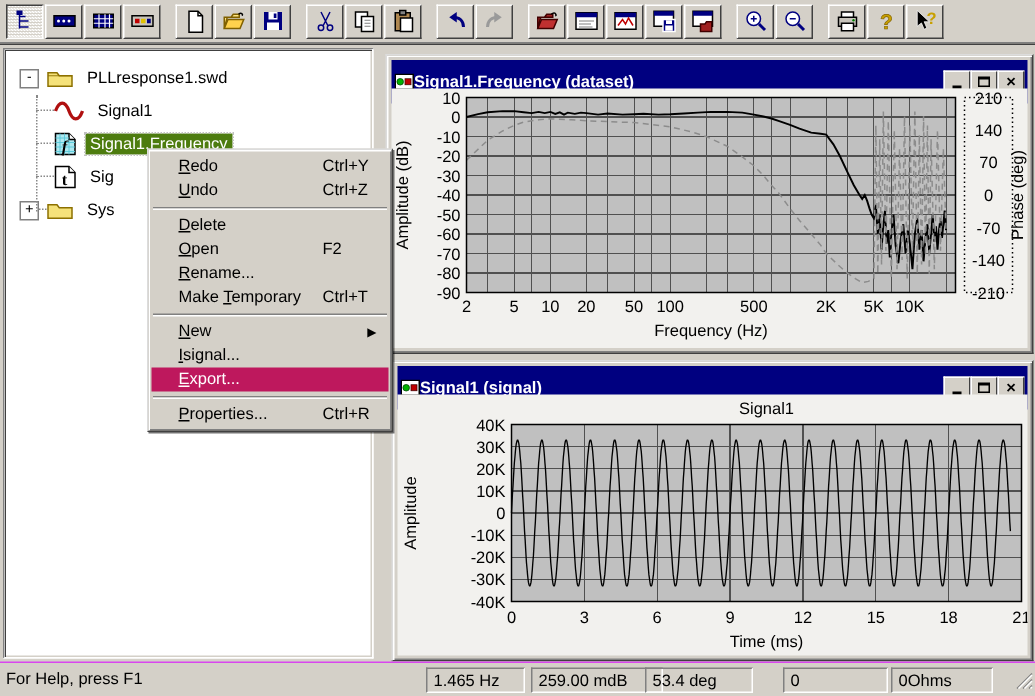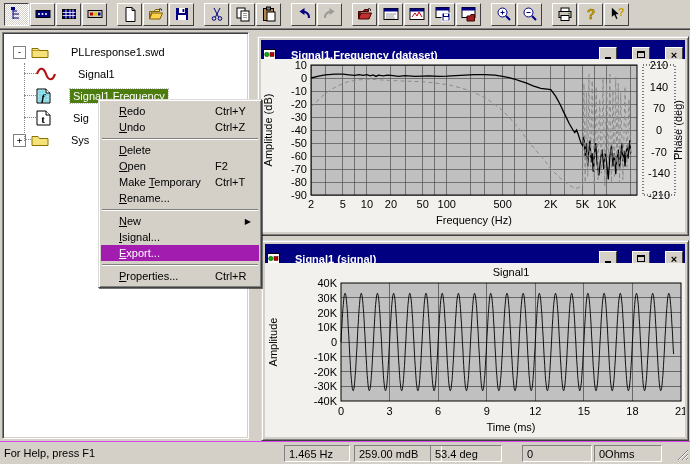--- a/index.html
+++ b/index.html
@@ -17,33 +17,33 @@
   .tb svg{display:block}
 
   
   .main{position:absolute;left:0;top:29px;width:690px;height:412px;background:#d4d0c8;border-top:1px solid #404040;box-sizing:border-box}
 
   
   .tree-panel{position:absolute;left:2px;top:2px;width:247px;height:407px;background:#fff;
     border:1px solid;border-color:#808080 #fff #fff #808080;
     box-shadow:inset 1px 1px 0 #404040, inset -1px -1px 0 #d4d0c8;box-sizing:border-box;padding-top:8px;overflow:hidden}
   .trow{height:22px;display:flex;align-items:center;white-space:nowrap}
-  .trow .lbl{padding:1px 3px;margin-left:19px}
+  .trow .lbl{padding:1px 3px;margin-left:6px}
   .trow .lbl.sel{background:#4d7c0f;color:#fff;outline:1px dotted #c0c0c0}
   .expand{width:11px;height:11px;border:1px solid #808080;background:#fff;display:inline-flex;align-items:center;
     justify-content:center;font-size:9px;line-height:9px;font-family:"DejaVu Sans Mono",monospace;flex:none}
   .hstub{display:inline-block;width:12px;height:1px;border-top:1px dotted #888;flex:none}
   .vline{position:absolute;left:21px;top:30px;height:78px;border-left:1px dotted #888}
   .ticon{flex:none;display:inline-flex;align-items:center;justify-content:center}
 
   
   .win{position:absolute;background:#d4d0c8;border:1px solid;border-color:#dcdcdc #404040 #404040 #dcdcdc;
     box-shadow:inset 1px 1px 0 #fff, inset -1px -1px 0 #808080;box-sizing:border-box}
   .titlebar{position:absolute;left:3px;right:3px;top:3px;height:29px;background:#000080;color:#fff;
-    display:flex;align-items:center;padding:0 2px;gap:15px;overflow:hidden}
+    display:flex;align-items:center;padding:0 2px;gap:0;overflow:hidden}
   .wtitle{font-weight:bold;flex:1;white-space:nowrap;overflow:hidden}
   .wbtn{width:16px;height:14px;background:#d4d0c8;border:1px solid;border-color:#fff #404040 #404040 #fff;
     display:inline-flex;align-items:center;justify-content:center;color:#000;flex:none;
     font-size:11px;font-weight:bold;line-height:12px}
   .glyph-min{width:6px;height:2px;background:#000;margin-top:7px}
   .glyph-max{width:8px;height:7px;border:1px solid #000;border-top:2px solid #000;box-sizing:border-box}
   .client{position:absolute;left:3px;right:3px;top:22px;bottom:3px;background:#f2f1ee;overflow:hidden}
   .win1{left:257px;top:6px;width:432px;height:200px}
   .win2{left:261px;top:210px;width:428px;height:201px}
   .chart{width:100%;height:100%}
@@ -52,21 +52,21 @@
   
   .menu{position:absolute;left:98px;top:69px;width:164px;background:#d4d0c8;z-index:40;
     border:1px solid;border-color:#dcdcdc #404040 #404040 #dcdcdc;
     box-shadow:1px 1px 0 rgba(0,0,0,.55), inset 1px 1px 0 #fff, inset -1px -1px 0 #808080;
     box-sizing:border-box;padding:3px 2px}
   .mi{height:16px;display:flex;align-items:center;padding:0 8px 0 18px;white-space:nowrap}
   .mi .ml{width:96px;flex:none}
   .mi .u{text-decoration:underline}
   .mi .ms{flex:none}
   .mi .marrow{margin-left:auto;font-size:8px}
-  .mi.hl{background:#a21caf;color:#fff}
+  .mi.hl{background:#be185d;color:#fff}
   .msep{height:7px;margin:0 1px;position:relative}
   .msep:after{content:"";position:absolute;left:0;right:0;top:3px;border-top:1px solid #808080;border-bottom:1px solid #fff}
 
   
   .statusbar{position:absolute;left:0;top:441px;width:690px;height:23px;background:#d4d0c8;border-top:1px solid #d946ef;box-sizing:border-box}
   .shelp{position:absolute;left:4px;top:5px}
   .sfield{position:absolute;top:3px;height:17px;box-sizing:border-box;border:1px solid;border-color:#808080 #fff #fff #808080;padding:2px 4px 0 4px;overflow:hidden}
   .grip{position:absolute;right:1px;bottom:1px}
 </style>
 </head>
@@ -511,26 +511,26 @@
       <div class="msep"></div>
       <div class="mi">
           <span class="ml"><span></span><span class="u">D</span><span>elete</span></span>
           <span class="ms"></span>
         </div>
       <div class="mi">
           <span class="ml"><span></span><span class="u">O</span><span>pen</span></span>
           <span class="ms">F2</span>
         </div>
       <div class="mi">
+          <span class="ml"><span></span><span class="u">R</span><span>ename...</span></span>
+          <span class="ms"></span>
+        </div>
+      <div class="mi">
           <span class="ml"><span>Make </span><span class="u">T</span><span>emporary</span></span>
           <span class="ms">Ctrl+T</span>
-        </div>
-      <div class="mi">
-          <span class="ml"><span></span><span class="u">R</span><span>ename...</span></span>
-          <span class="ms"></span>
         </div>
       <div class="msep"></div>
       <div class="mi">
           <span class="ml"><span></span><span class="u">N</span><span>ew</span></span>
           <span class="marrow">▶</span>
         </div>
       <div class="mi">
           <span class="ml"><span></span><span class="u">I</span><span>signal...</span></span>
           <span class="ms"></span>
         </div>

